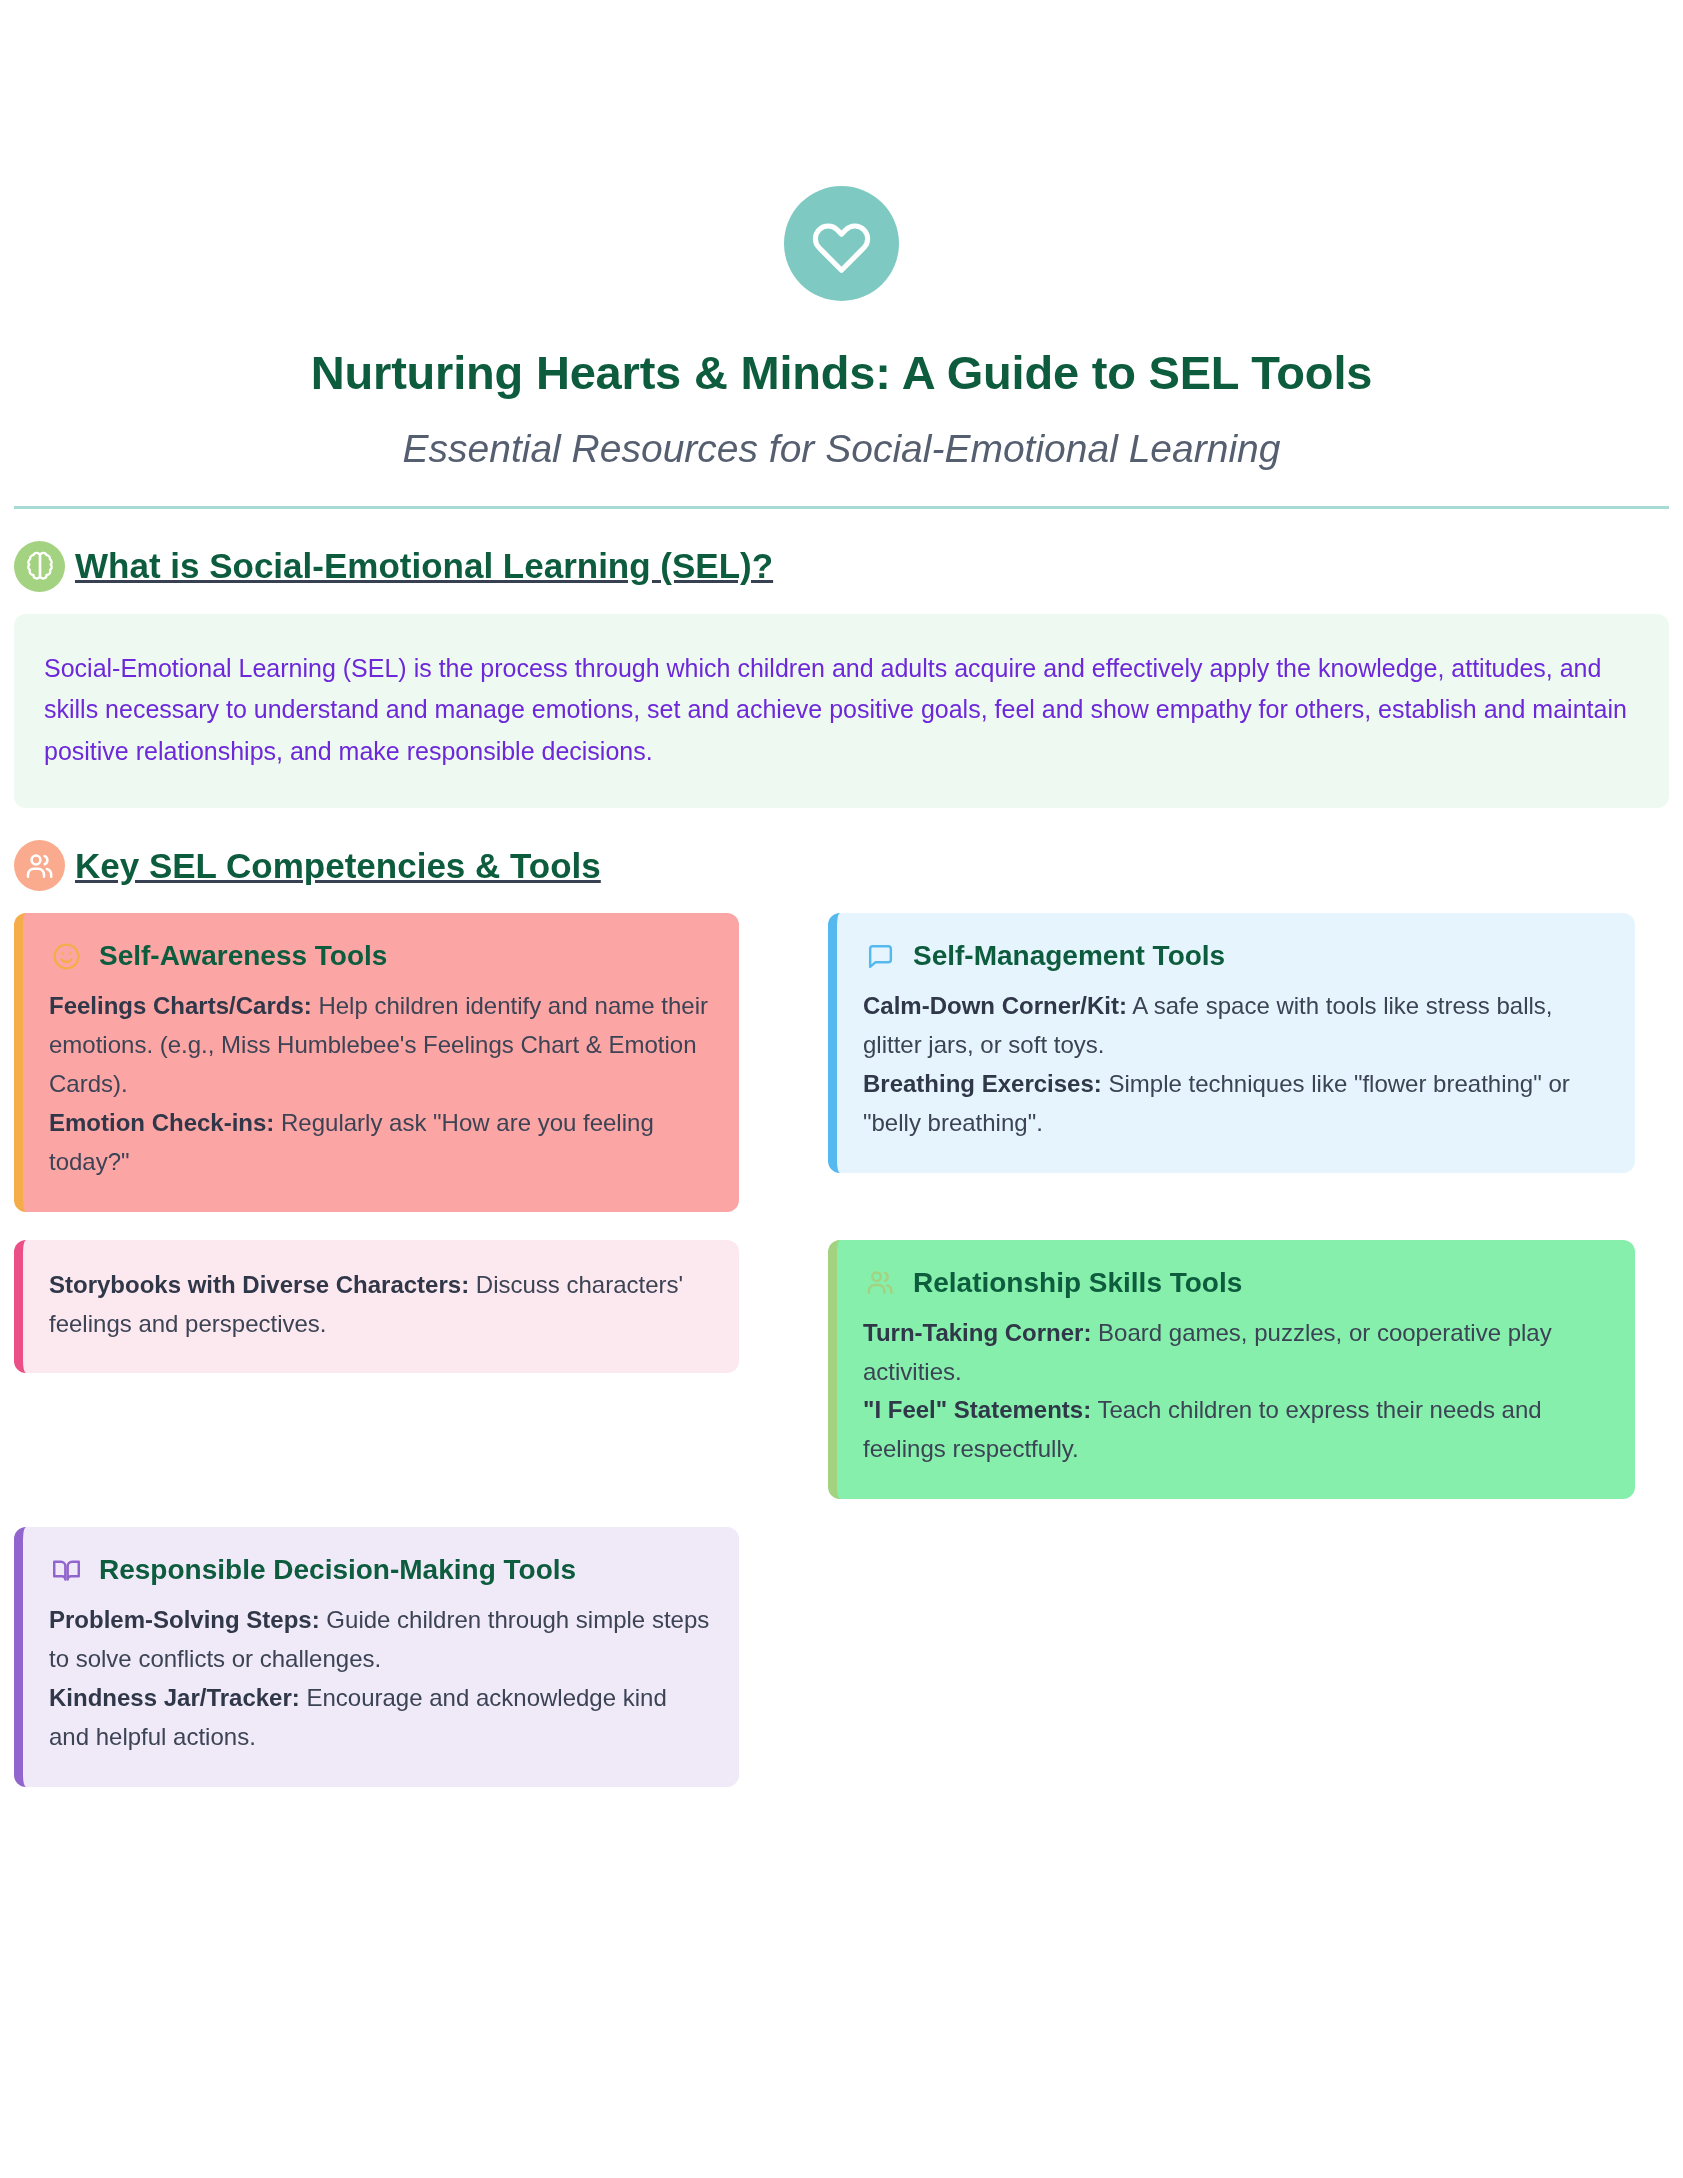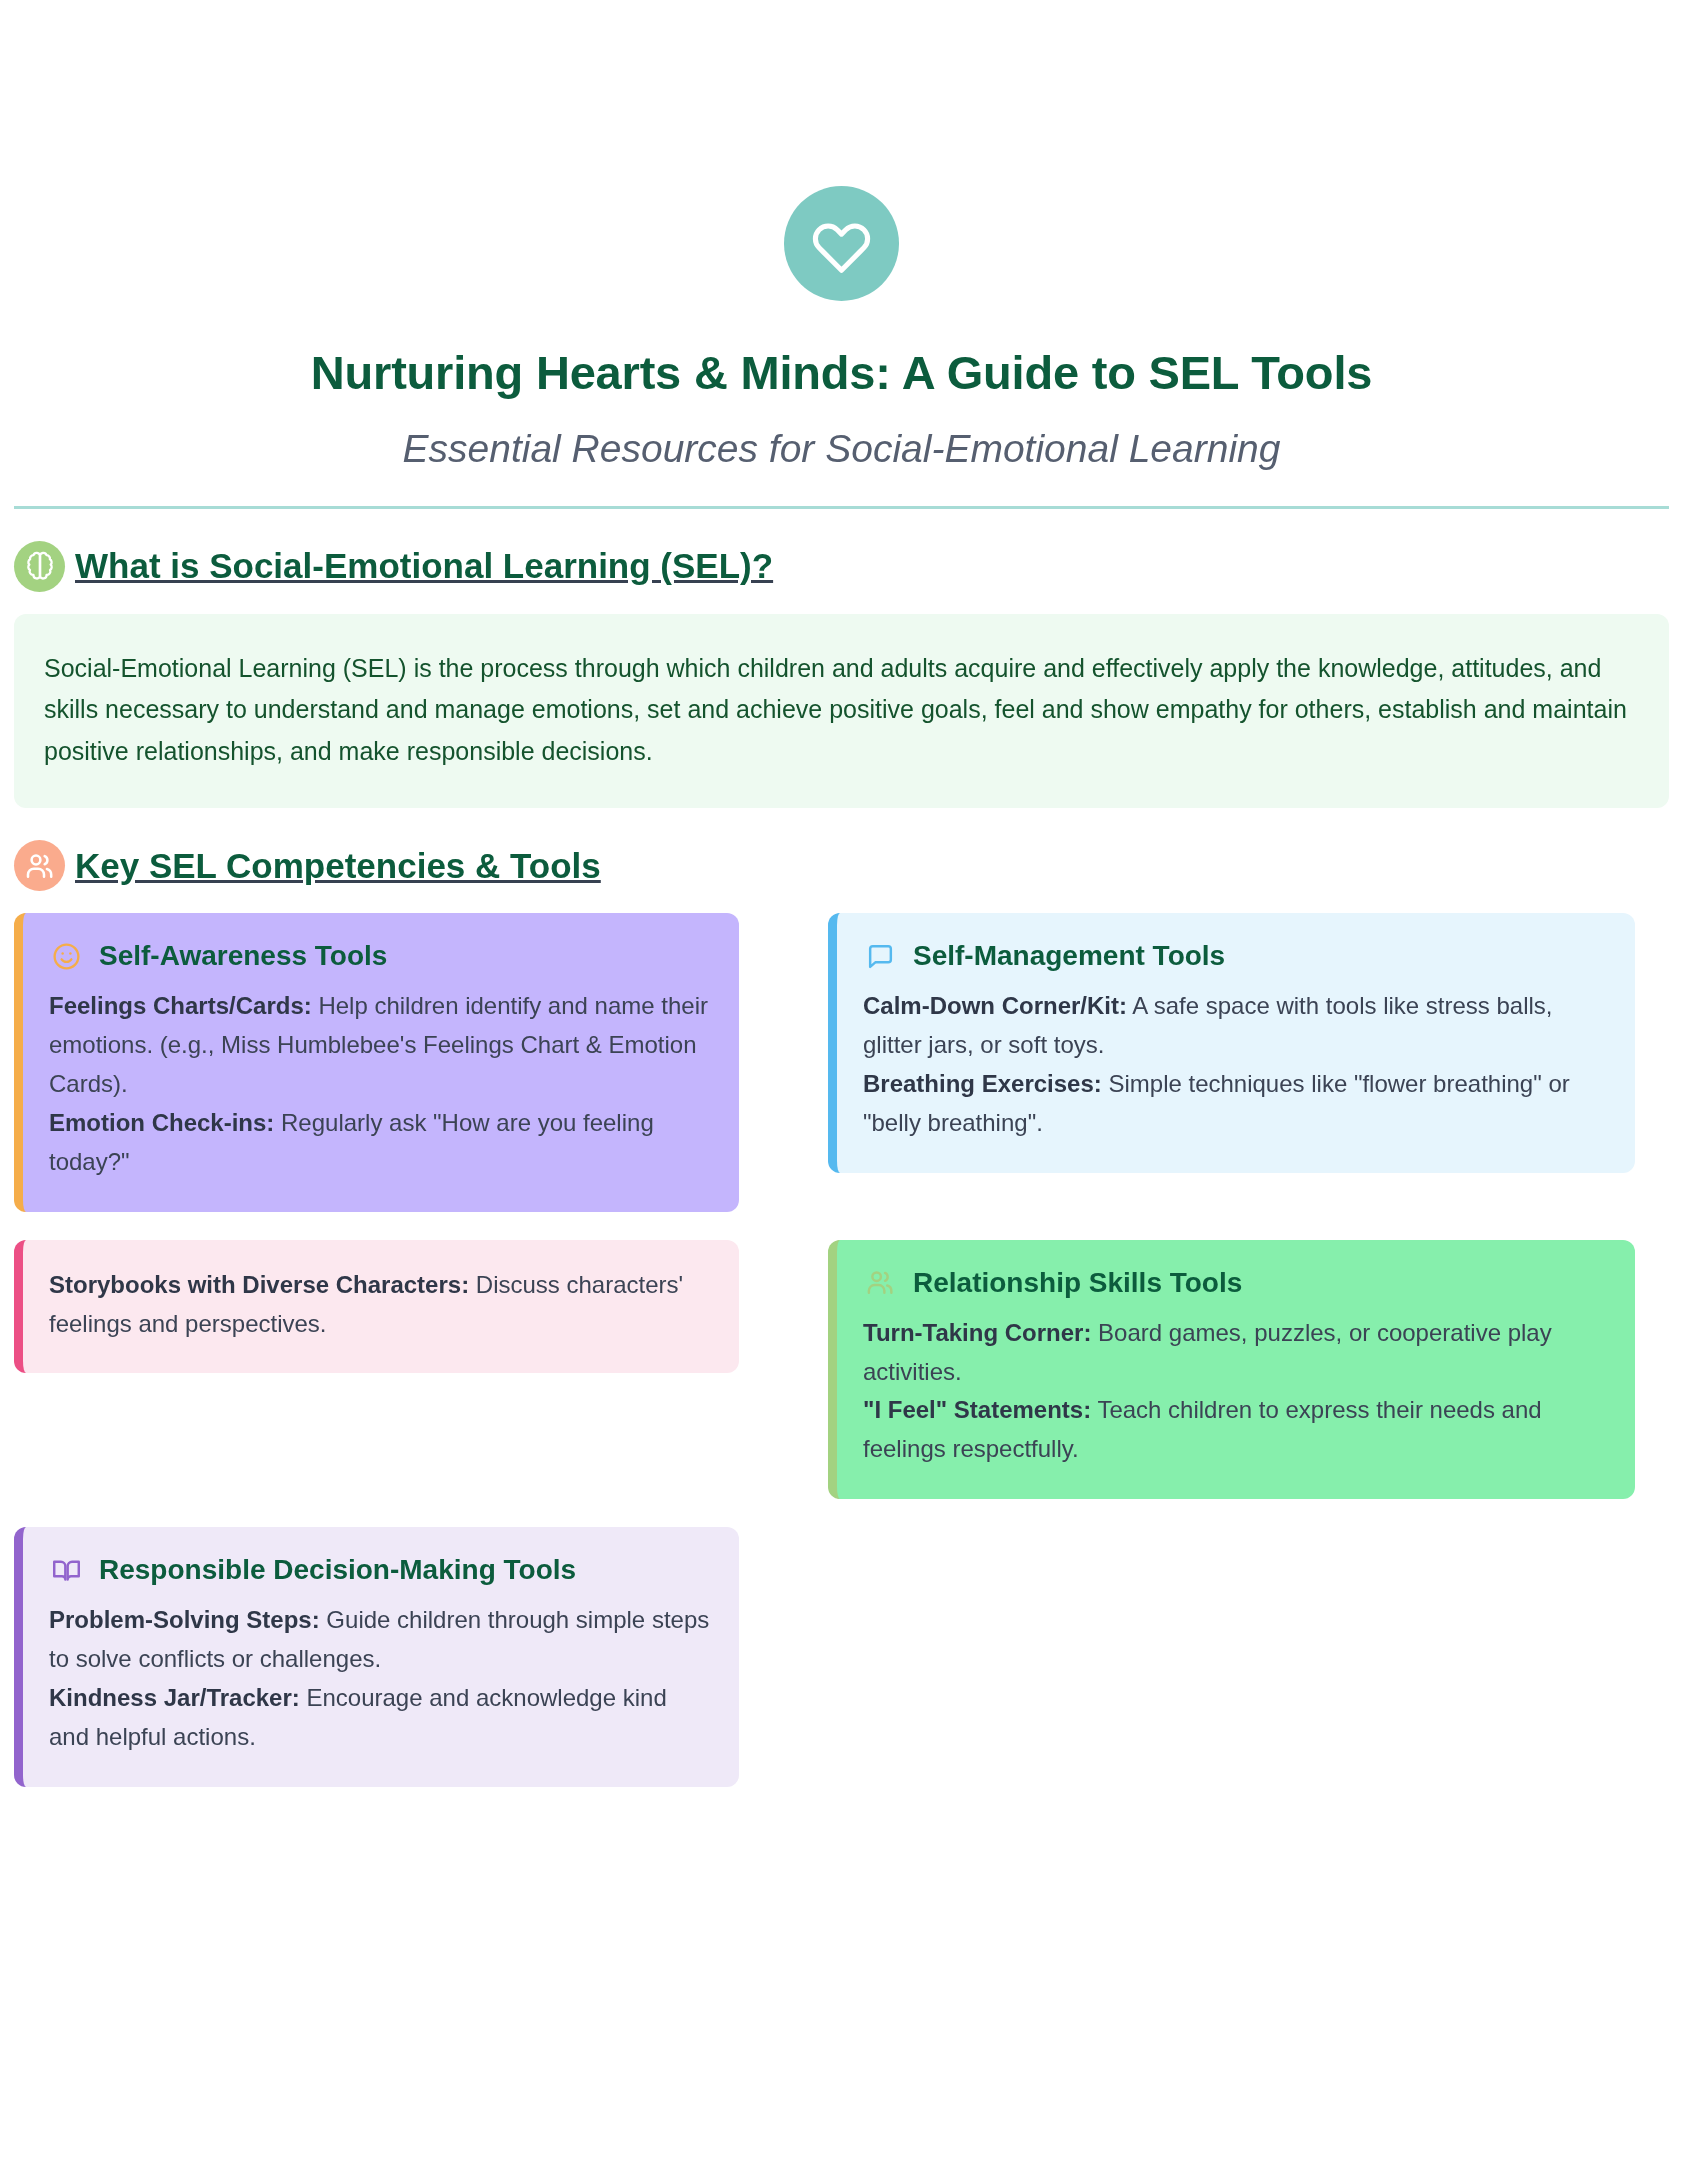--- a/index.html
+++ b/index.html
@@ -91,21 +91,21 @@
   
   .intro-panel {
     margin-top: 22px;
     background: #eefaf1;
     border-radius: 12px;
     padding: 34px 30px 36px 30px;
   }
   .intro-text {
     font-size: 25px;
     line-height: 1.66;
-    color: #14532d;
+    color: #6d28d9;
     margin: 0;
   }
 
   
   .card-grid {
     margin-top: 22px;
     display: grid;
     grid-template-columns: 725px 807px;
     column-gap: 89px;
     row-gap: 28px;
@@ -139,21 +139,21 @@
     line-height: 1.15;
   }
   .card-body {
     font-size: 24px;
     line-height: 1.62;
     color: #3b4354;
   }
   .card-body b { color: #2f3748; font-weight: bold; }
 
   
-  .card.amber  { background: #c4b5fd; border-left-color: #f5ad4a; }
+  .card.amber  { background: #fca5a5; border-left-color: #f5ad4a; }
   .card.blue   { background: #e6f5fd; border-left-color: #55b9ef; }
   .card.pink   { background: #fce8ef; border-left-color: #ec4f85; }
   .card.green  { background: #86efac; border-left-color: #a3d281; }
   .card.purple { background: #efe9f8; border-left-color: #9264cd; }
 </style>
 </head>
 <body>
 
 <div class="page">
 

